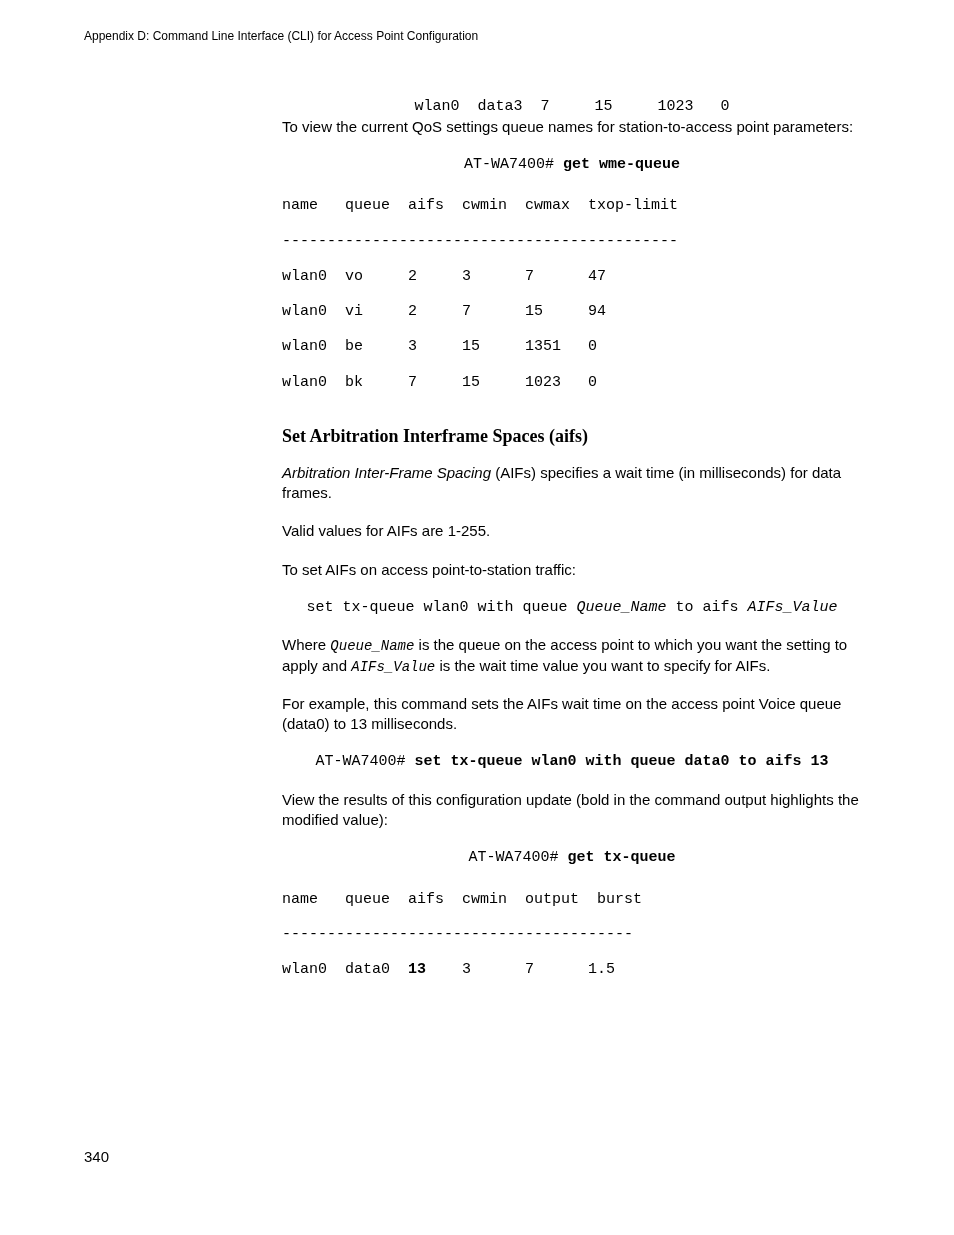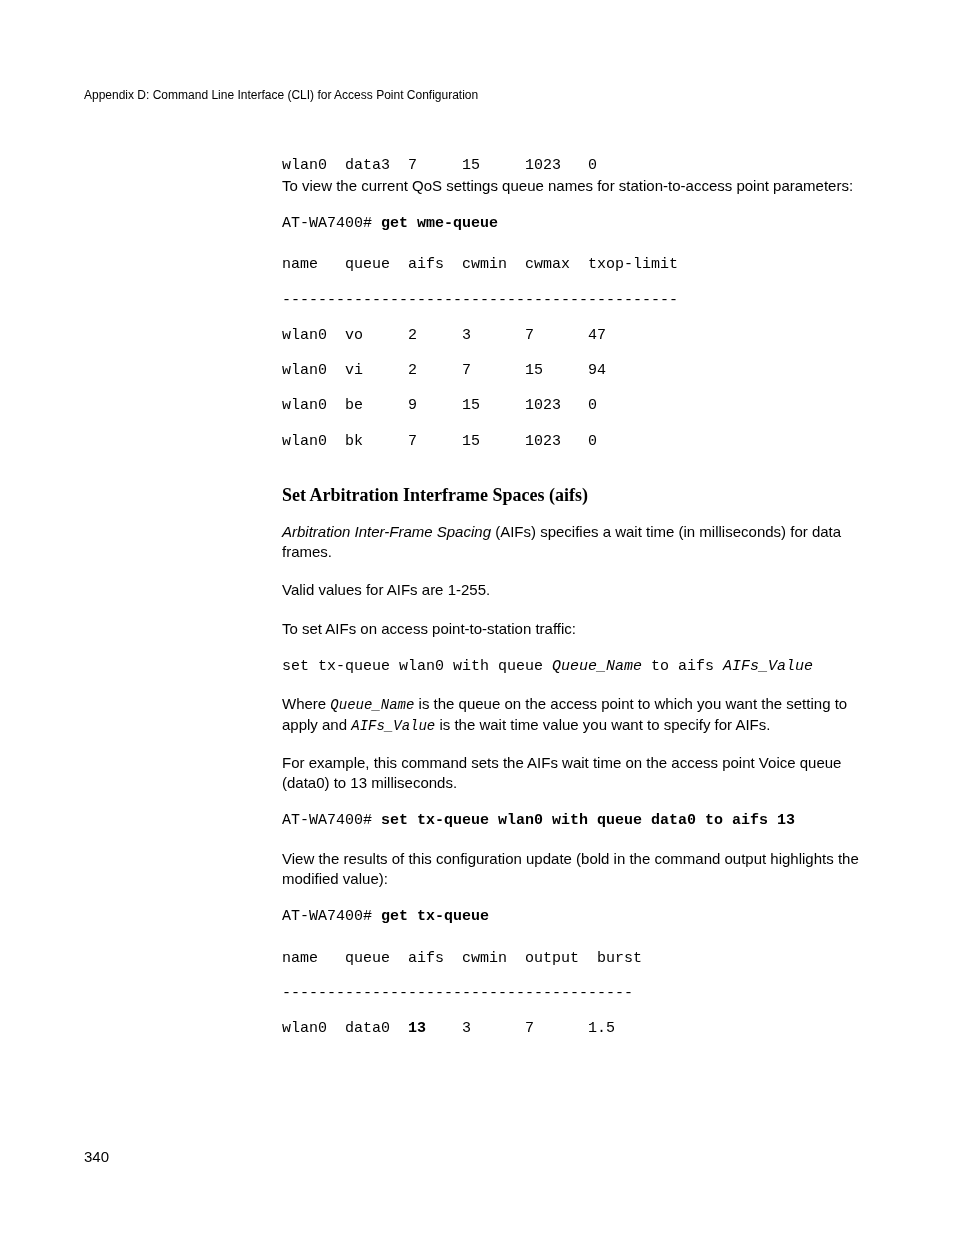--- a/index.html
+++ b/index.html
@@ -7,37 +7,38 @@
     padding: 0;
     background: #ffffff;
     font-family: Arial, Helvetica, sans-serif;
     color: #000;
     width: 954px;
     height: 1235px;
     position: relative;
     box-sizing: border-box;
   }
   .page {
-    padding: 88px 84px 40px 84px;
+    padding: 29px 84px 40px 84px;
   }
   .header {
     font-size: 12px;
     font-family: Arial, Helvetica, sans-serif;
     margin-bottom: 54px;
   }
   .content {
     margin-left: 198px;
     max-width: 580px;
   }
   .mono {
     font-family: "Courier New", Courier, monospace;
     font-size: 15px;
     white-space: pre;
     margin: 0;
     line-height: 1.3;
+    text-align: center;
   }
   .mono-spaced {
     font-family: "Courier New", Courier, monospace;
     font-size: 15px;
     white-space: pre;
     margin: 0;
     line-height: 2.35;
   }
   .mono-bold { font-weight: bold; }
   .mono-italic { font-style: italic; }
@@ -83,21 +84,21 @@
 
 
     <p class="body">To view the current QoS settings queue names for station-to-access point parameters:</p>
 
     <div class="mono cmd-line"><span>AT-WA7400# </span><span class="mono-bold">get wme-queue</span></div>
 
     <pre class="mono-spaced"><span>name   queue  aifs  cwmin  cwmax  txop-limit</span>
 <span>--------------------------------------------</span>
 <span>wlan0  vo     2     3      7      47</span>
 <span>wlan0  vi     2     7      15     94</span>
-<span>wlan0  be     9     15     1023   0</span>
+<span>wlan0  be     3     15     1351   0</span>
 <span>wlan0  bk     7     15     1023   0</span></pre>
 
     <h3>Set Arbitration Interframe Spaces (aifs)</h3>
 
     <p class="body"><span class="i">Arbitration Inter-Frame Spacing</span><span> (AIFs) specifies a wait time (in milliseconds) for data frames.</span></p>
 
     <p class="body">Valid values for AIFs are 1-255.</p>
 
 
     <p class="body">To set AIFs on access point-to-station traffic:</p>

